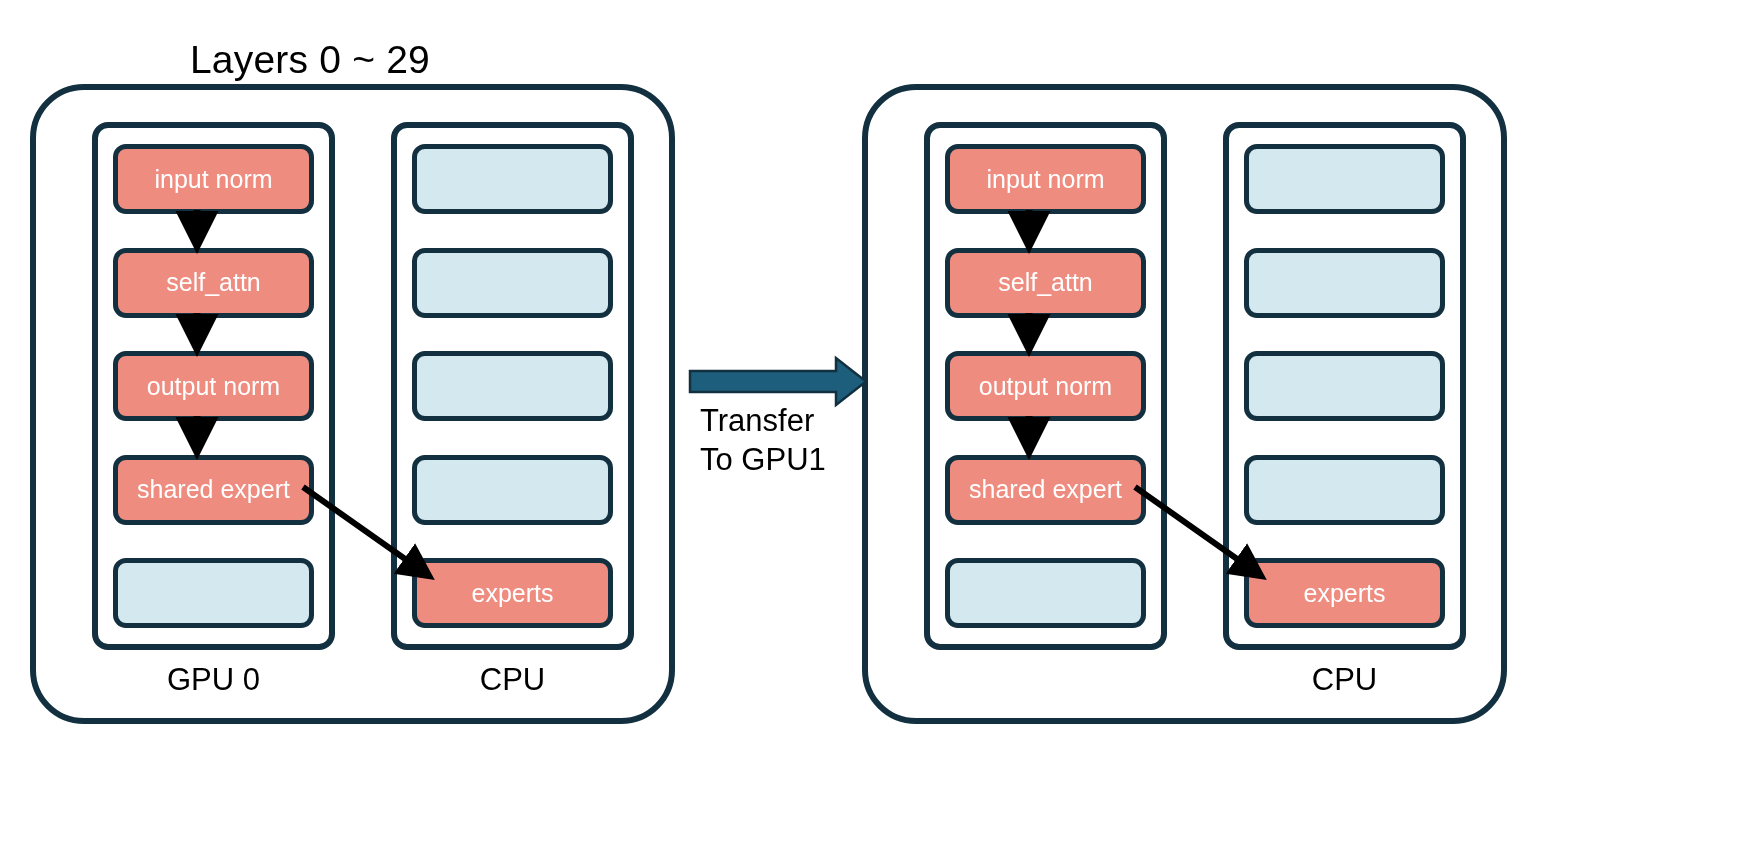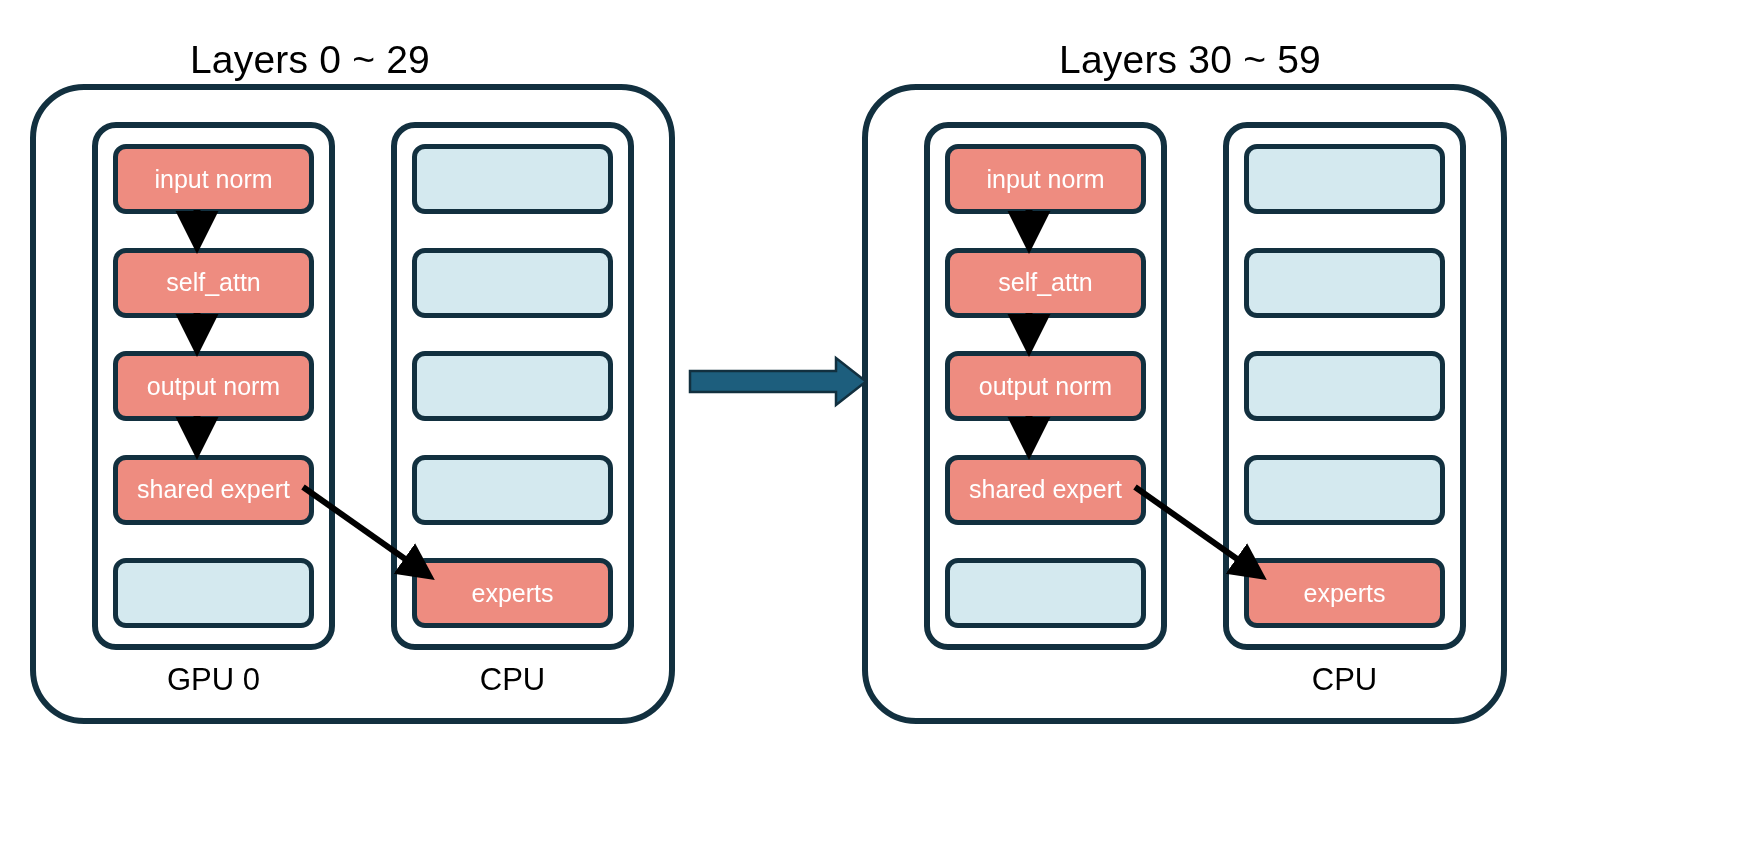--- a/index.html
+++ b/index.html
@@ -37,21 +37,21 @@
     color: #000000;
     white-space: nowrap;
     letter-spacing: 0.2px;
   }
 
   
   .column {
     position: absolute;
     box-sizing: border-box;
     border: 6px solid #12303f;
-    border-radius: 24px;
+    border-radius: 16px;
     background: #ffffff;
     display: flex;
     flex-direction: column;
     align-items: center;
     justify-content: space-between;
     padding: 16px 15px;
   }
   .column-label {
     position: absolute;
     text-align: center;
@@ -115,21 +115,20 @@
     <div class="column" style="left:355px; top:32px; width:243px; height:528px;">
       <div class="box blue"></div>
       <div class="box blue"></div>
       <div class="box blue"></div>
       <div class="box blue"></div>
       <div class="box red">experts</div>
     </div>
     <div class="column-label" style="left:355px; top:572px; width:243px;">CPU</div>
   </div>
 
-  <div class="group-title" style="left:920px; top:38px; width:540px;">Layers 30 ~ 59</div>
 
   <div class="group" style="left:862px; top:84px; width:645px; height:640px;">
 
     <div class="column" style="left:56px; top:32px; width:243px; height:528px;">
       <div class="box red">input norm</div>
       <div class="box red">self_attn</div>
       <div class="box red">output norm</div>
       <div class="box red">shared expert</div>
       <div class="box blue"></div>
     </div>
@@ -166,14 +165,18 @@
       <line x1="1029" y1="210" x2="1029" y2="240" stroke="#000000" stroke-width="7" marker-end="url(#flowhead)"></line>
       <line x1="1029" y1="313" x2="1029" y2="343" stroke="#000000" stroke-width="7" marker-end="url(#flowhead)"></line>
       <line x1="1029" y1="416" x2="1029" y2="446" stroke="#000000" stroke-width="7" marker-end="url(#flowhead)"></line>
     </g>
 
     <line x1="1135" y1="487" x2="1257" y2="573" stroke="#000000" stroke-width="6" marker-end="url(#diaghead)"></line>
 
     <polygon points="690,371 836,371 836,358 866,381.5 836,405 836,392 690,392" fill="#1d5e7d" stroke="#12303f" stroke-width="2.5"></polygon>
   </svg>
 
+  <div class="transfer-label" style="left:700px; top:402px;">
+    <div>Transfer</div>
+    <div>To GPU1</div>
+  </div>
 
 </div>
 
 </body></html>

